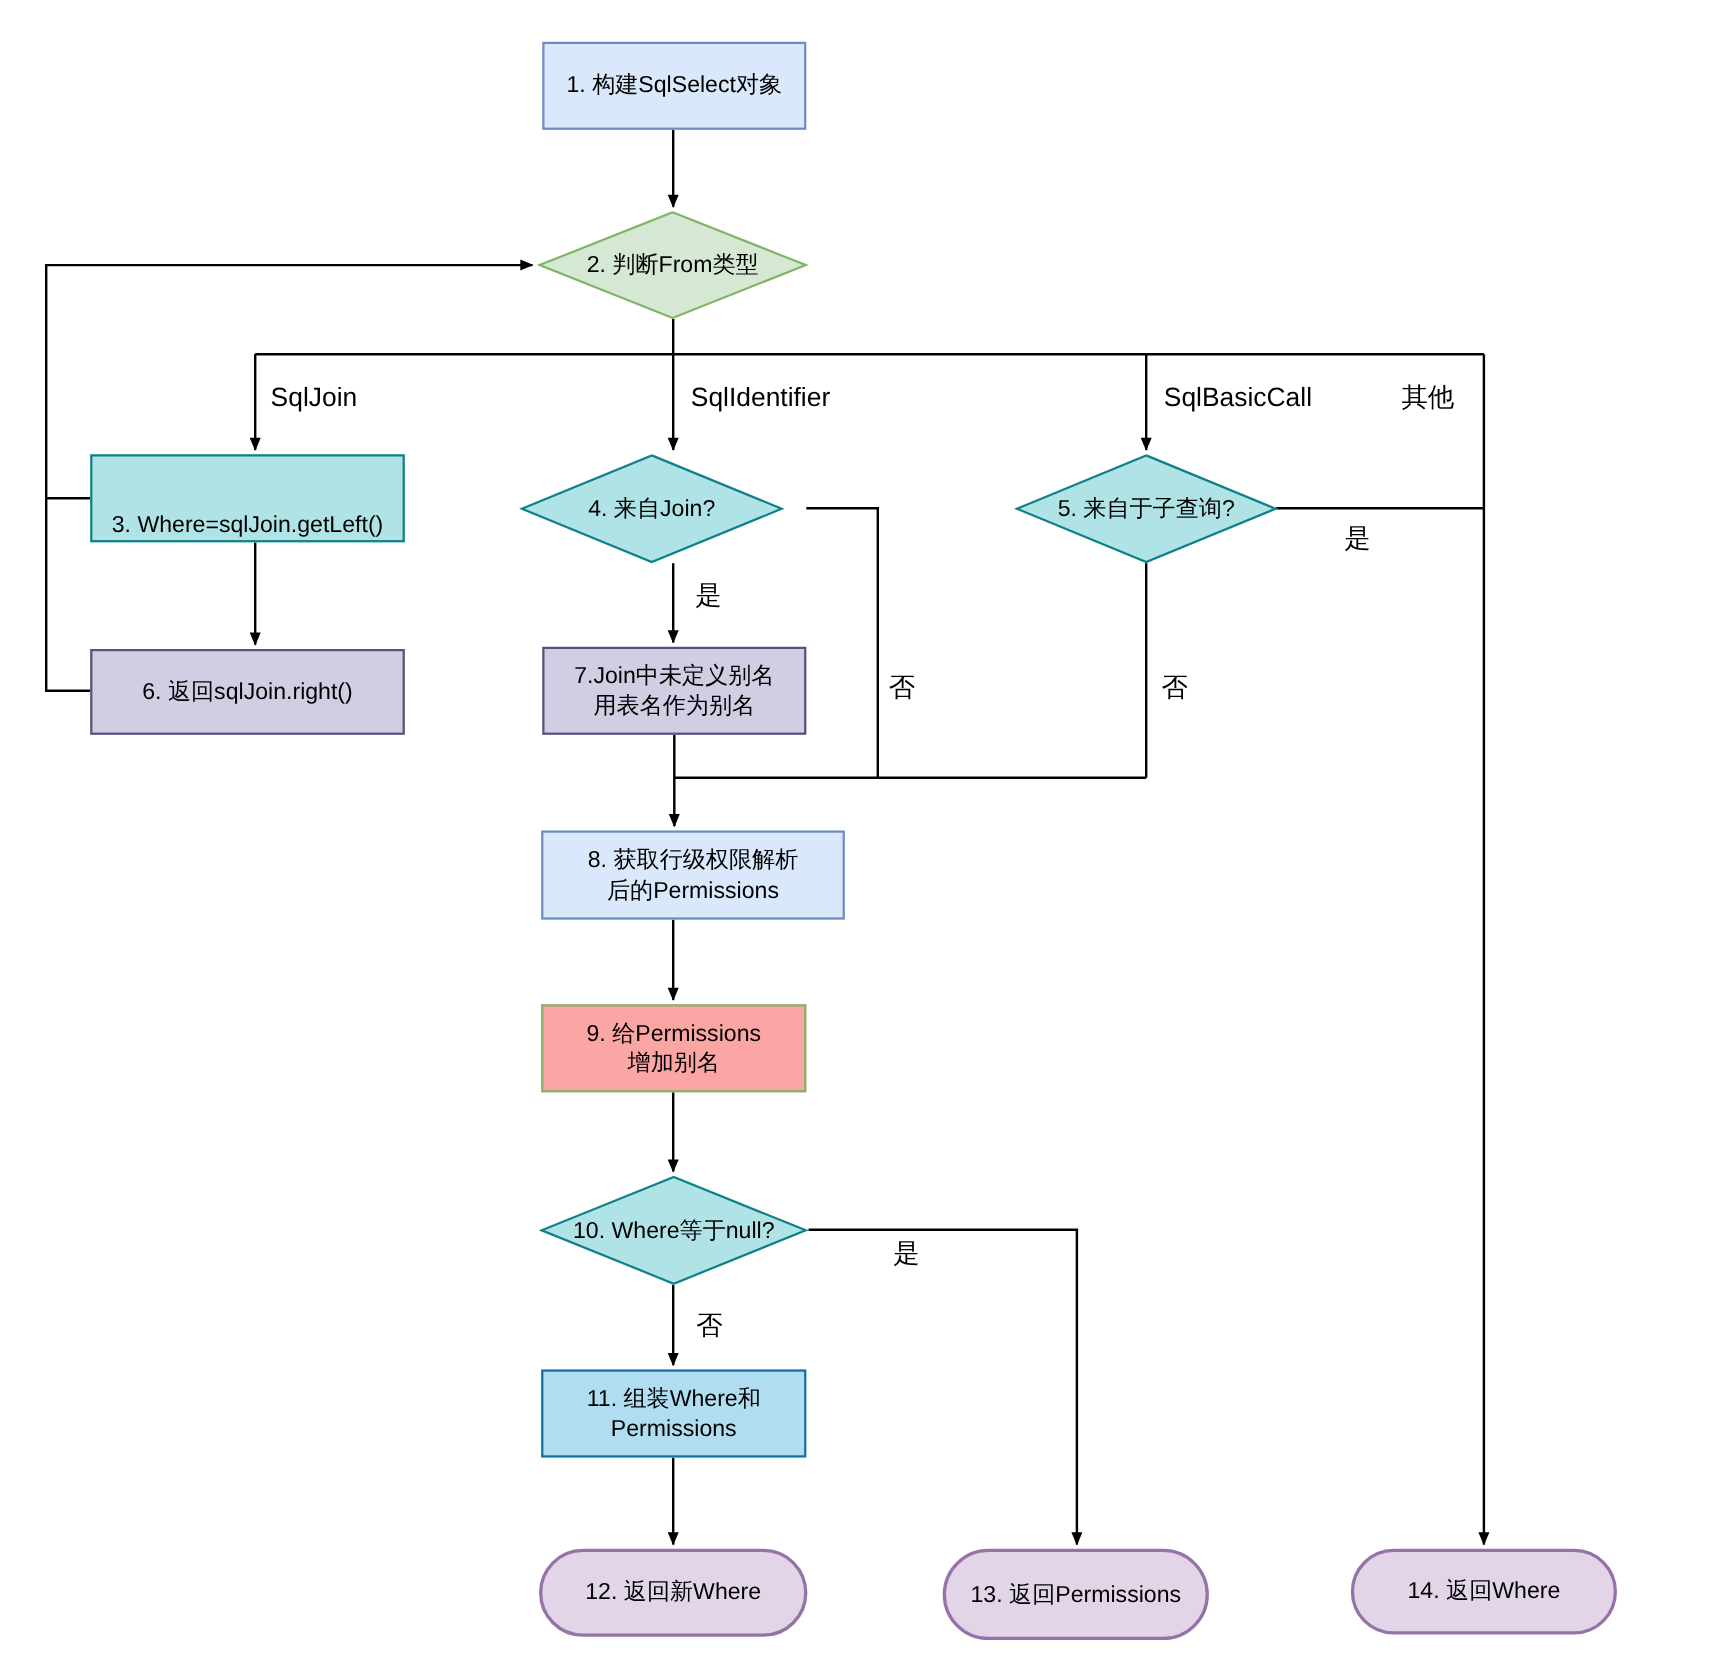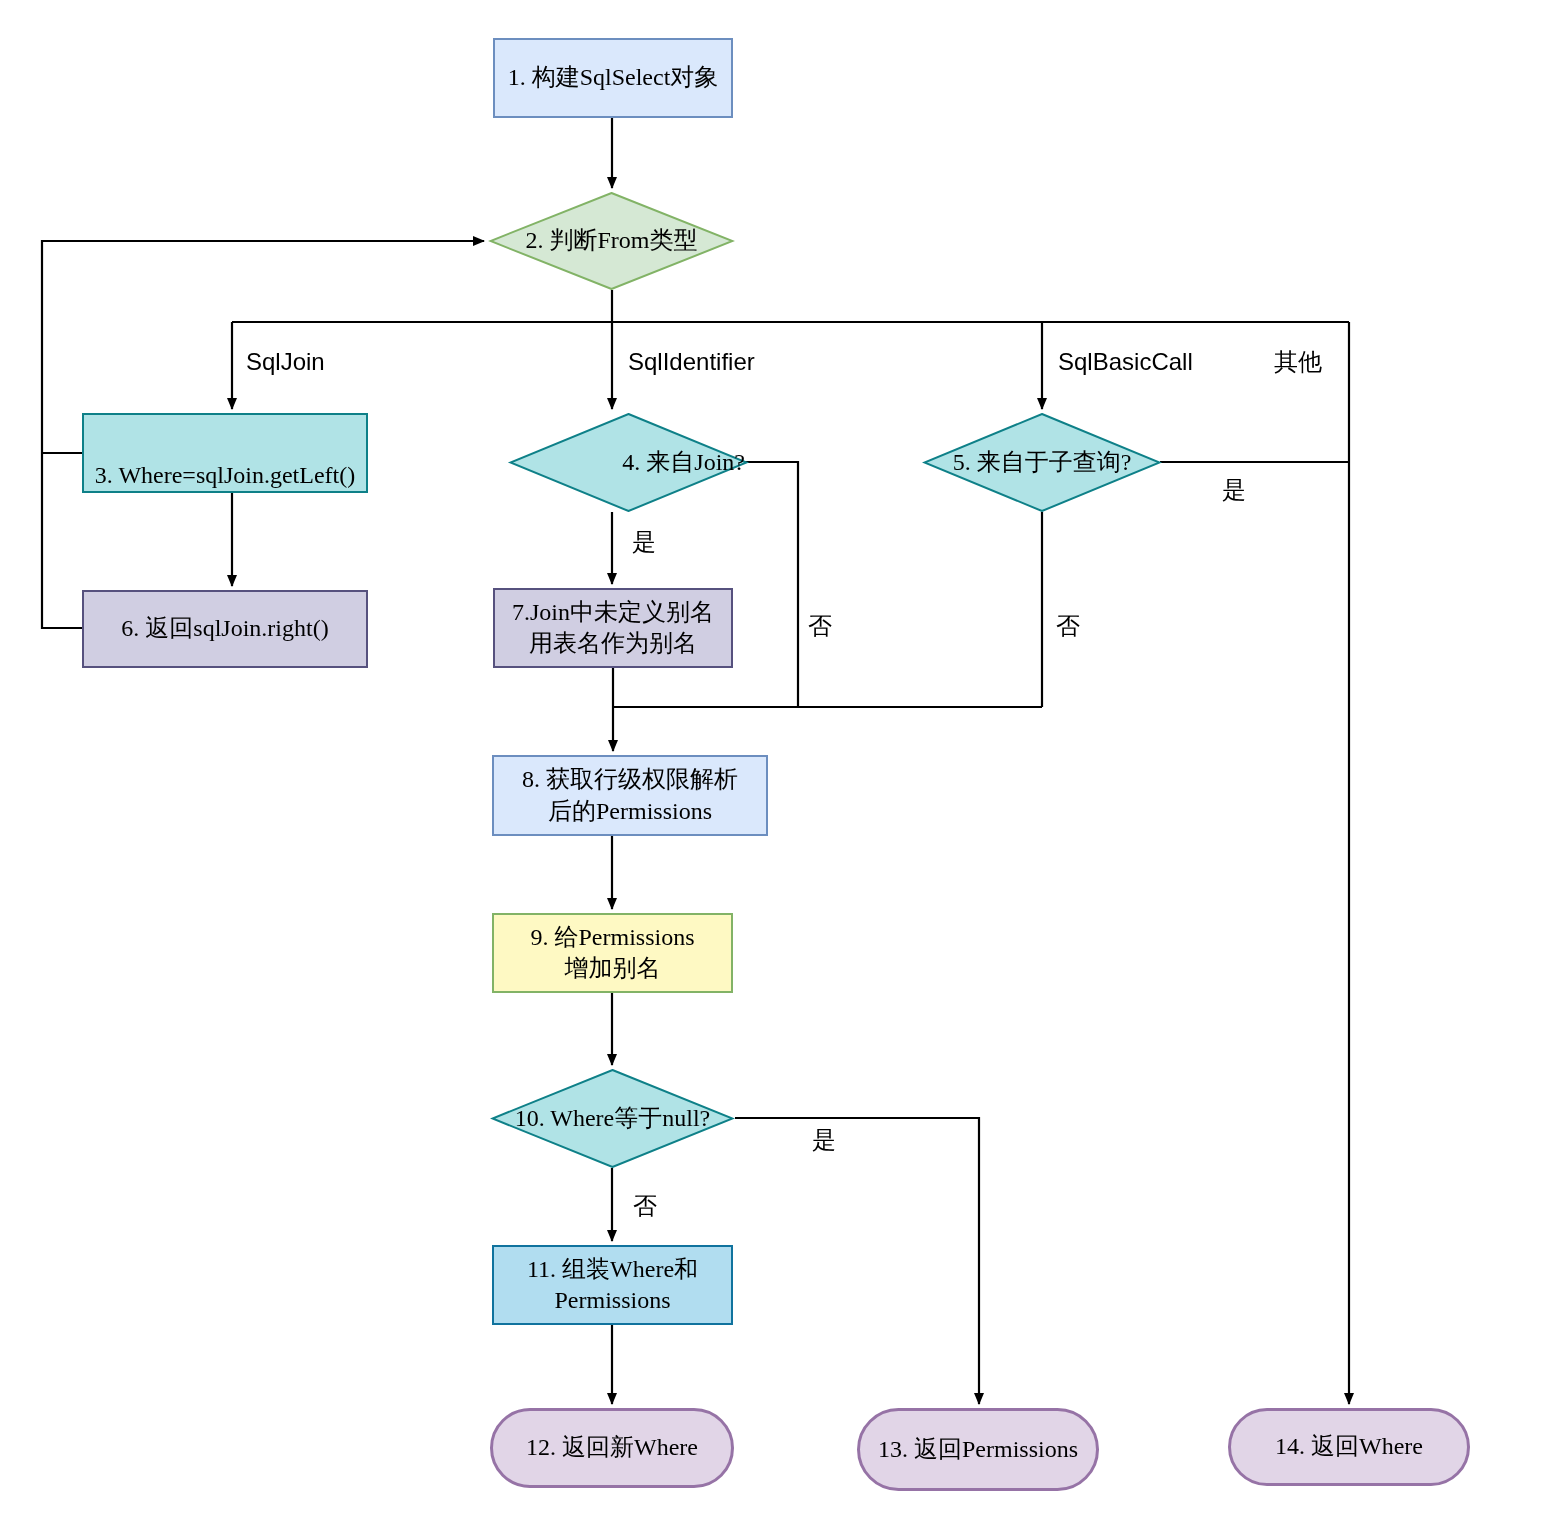--- a/index.html
+++ b/index.html
@@ -13,29 +13,28 @@
     overflow: hidden;
   }
   #edges { position: absolute; left: 0; top: 0; width: 1554px; height: 1516px; }
   #edges polyline { fill: none; stroke: #000000; stroke-width: 2.2; }
   .node {
     position: absolute;
     display: flex;
     align-items: center;
     justify-content: center;
     text-align: center;
-    font-size: 24px;
+    font-size: 21px;
     line-height: 1.3;
     box-sizing: border-box;
-    font-family: Liberation Serif, serif;
   }
   .node .lbl { position: relative; white-space: pre-line; z-index: 2; padding: 0 4px; }
   .rect { border: 2px solid; }
   .rect.c-blue   { background: #dae8fc; border-color: #6c8ebf; }
-  .rect.c-green  { background: #fef9c3; border-color: #82b366; }
+  .rect.c-green  { background: #fca5a5; border-color: #82b366; }
   .rect.c-teal   { background: #b0e3e6; border-color: #0e8088; align-items: flex-end; }
   .rect.c-purpgray { background: #d0cee2; border-color: #56517e; }
   .rect.c-midblue { background: #b1ddf0; border-color: #10739e; }
   .pill {
     background: #e1d5e7;
     border: 3.5px solid #9673a6;
     border-radius: 45px;
   }
   .diamond { background: transparent; }
   .diamond svg.shape {
@@ -111,21 +110,21 @@
     <svg class="shape" viewBox="0 0 100 100" preserveAspectRatio="none">
       <polygon points="50,1 99,50 50,99 1,50"></polygon>
     </svg>
     <span class="lbl">2. 判断From类型</span>
   </div>
 
   <div class="node rect c-teal" style="left:82px; top:413px; width:286px; height:80px;">
     <span class="lbl">3. Where=sqlJoin.getLeft()</span>
   </div>
 
-  <div class="node diamond" style="left:508px; top:413px; width:241px; height:99px;justify-content:flex-end;">
+  <div class="node diamond" style="left:472px; top:413px; width:241px; height:99px;">
     <svg class="shape" viewBox="0 0 100 100" preserveAspectRatio="none">
       <polygon points="50,1 99,50 50,99 1,50"></polygon>
     </svg>
     <span class="lbl">4. 来自Join?</span>
   </div>
 
   <div class="node diamond" style="left:922px; top:413px; width:240px; height:99px;">
     <svg class="shape" viewBox="0 0 100 100" preserveAspectRatio="none">
       <polygon points="50,1 99,50 50,99 1,50"></polygon>
     </svg>

